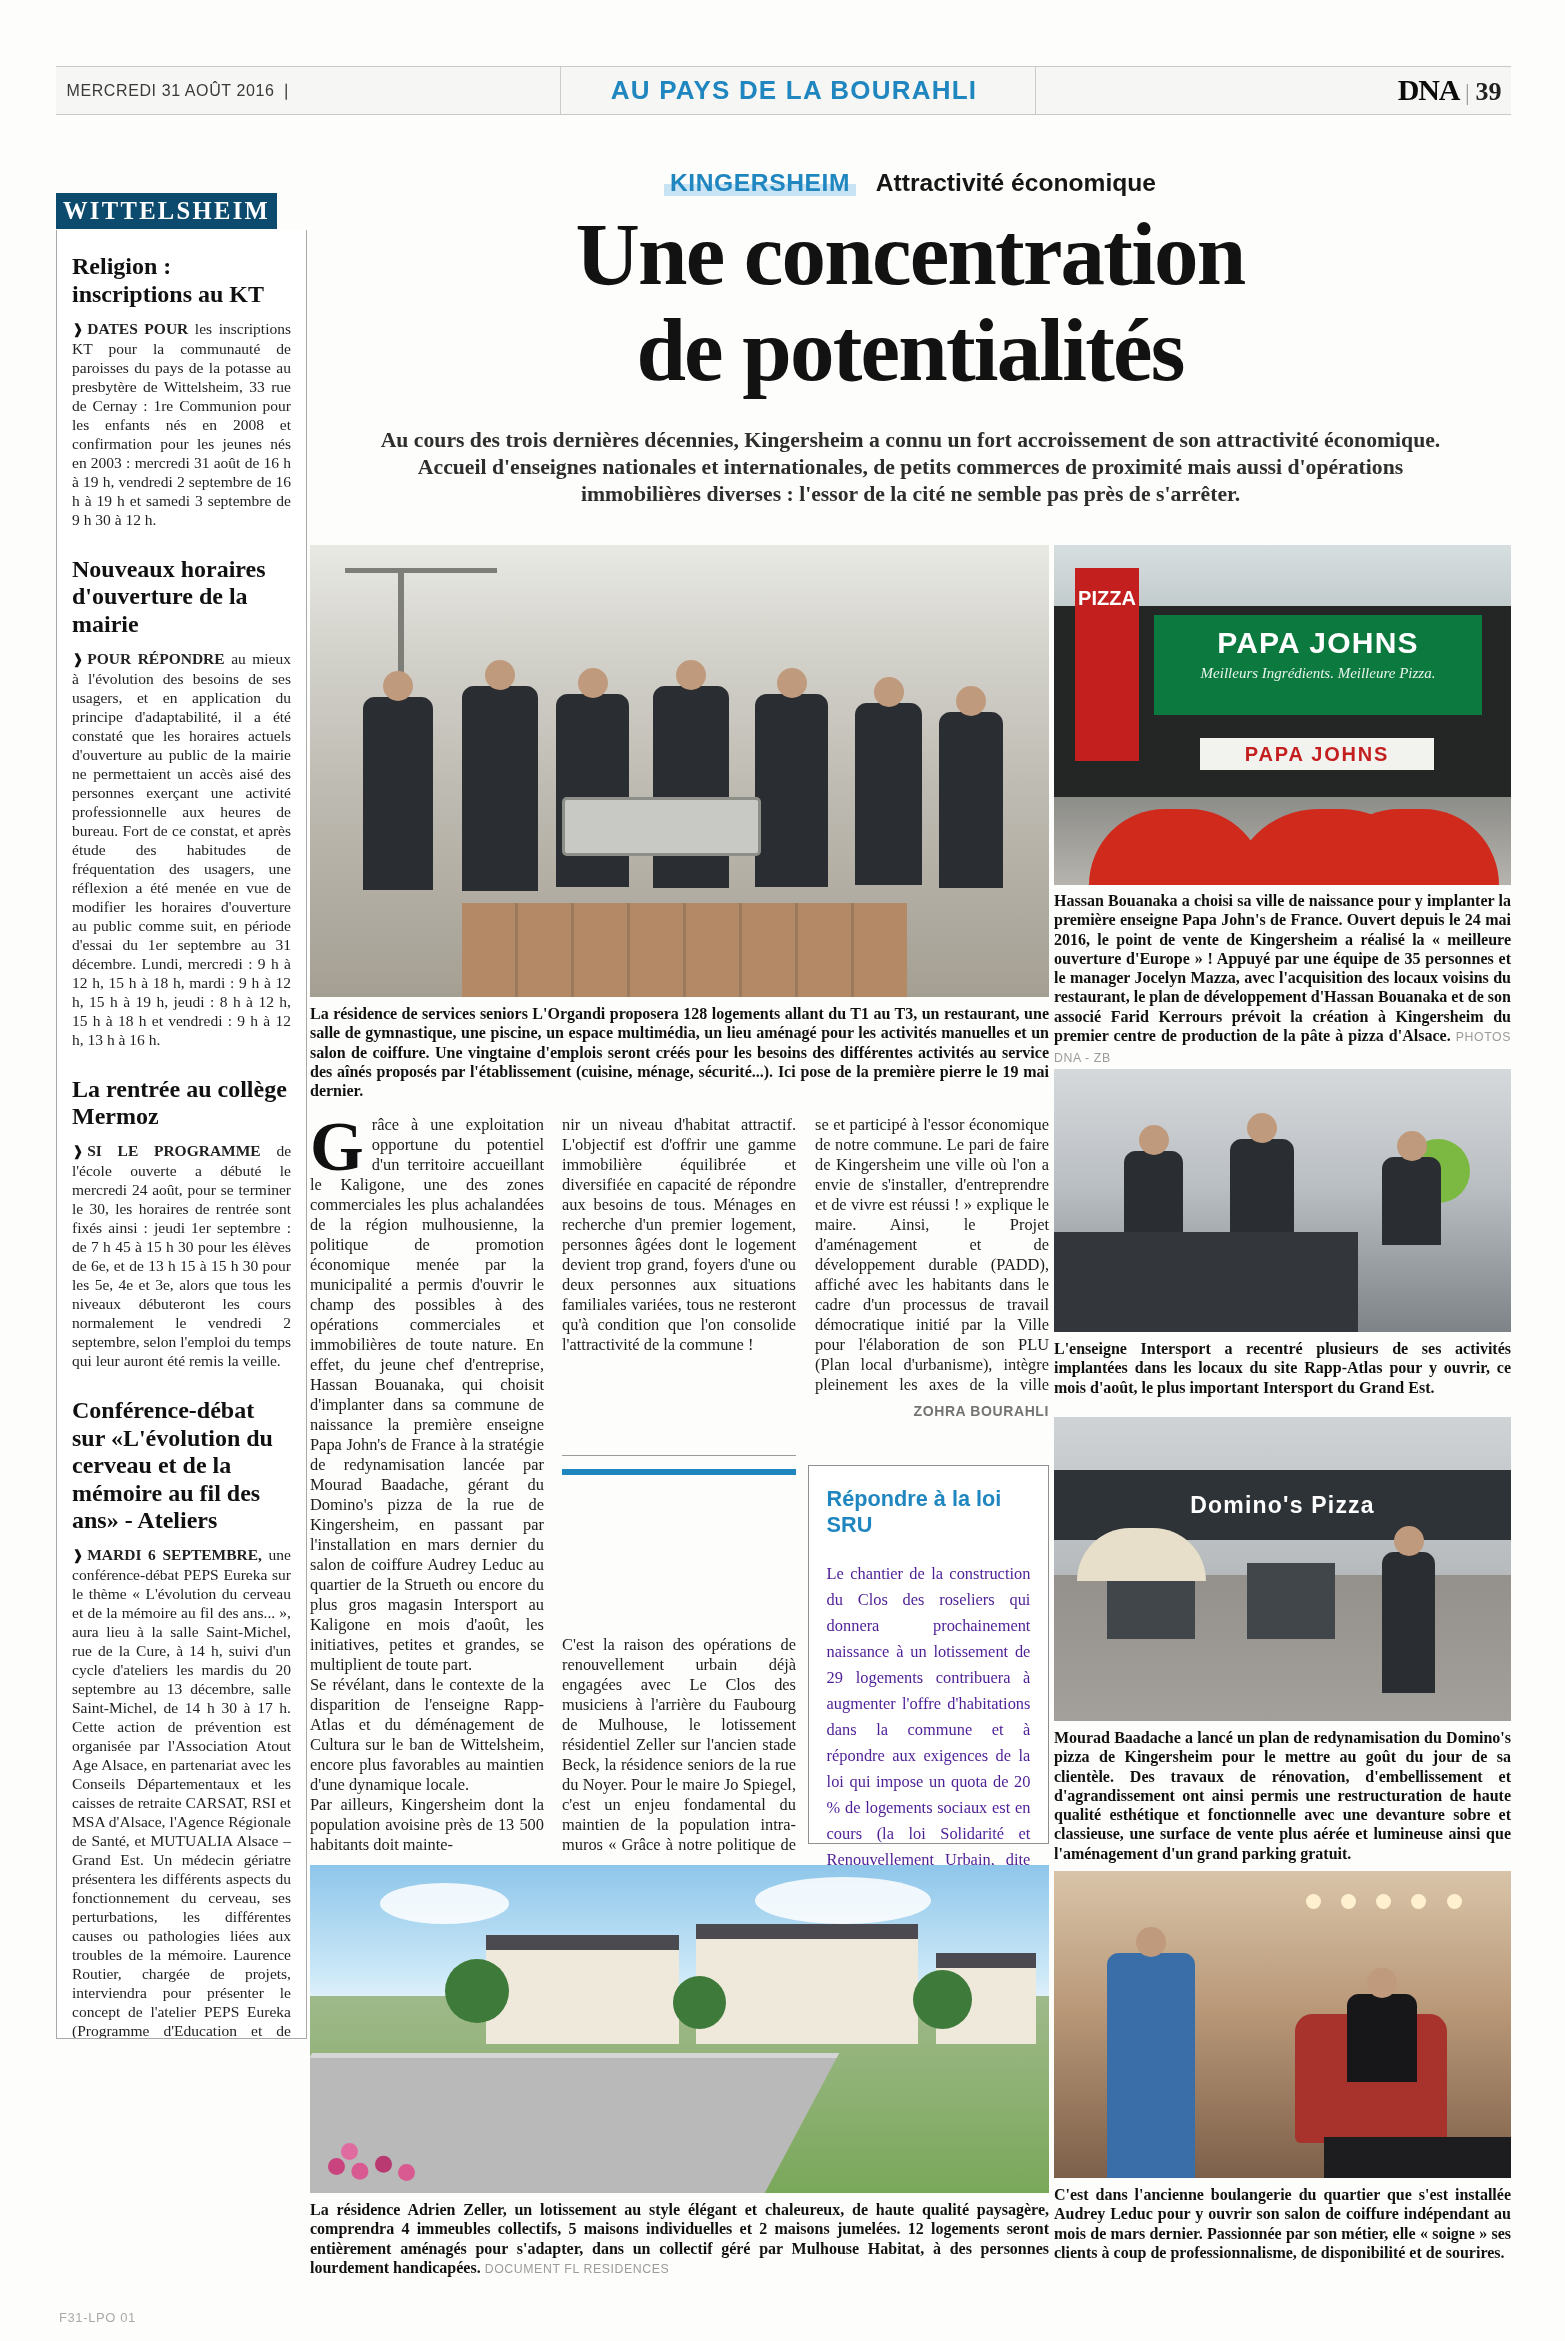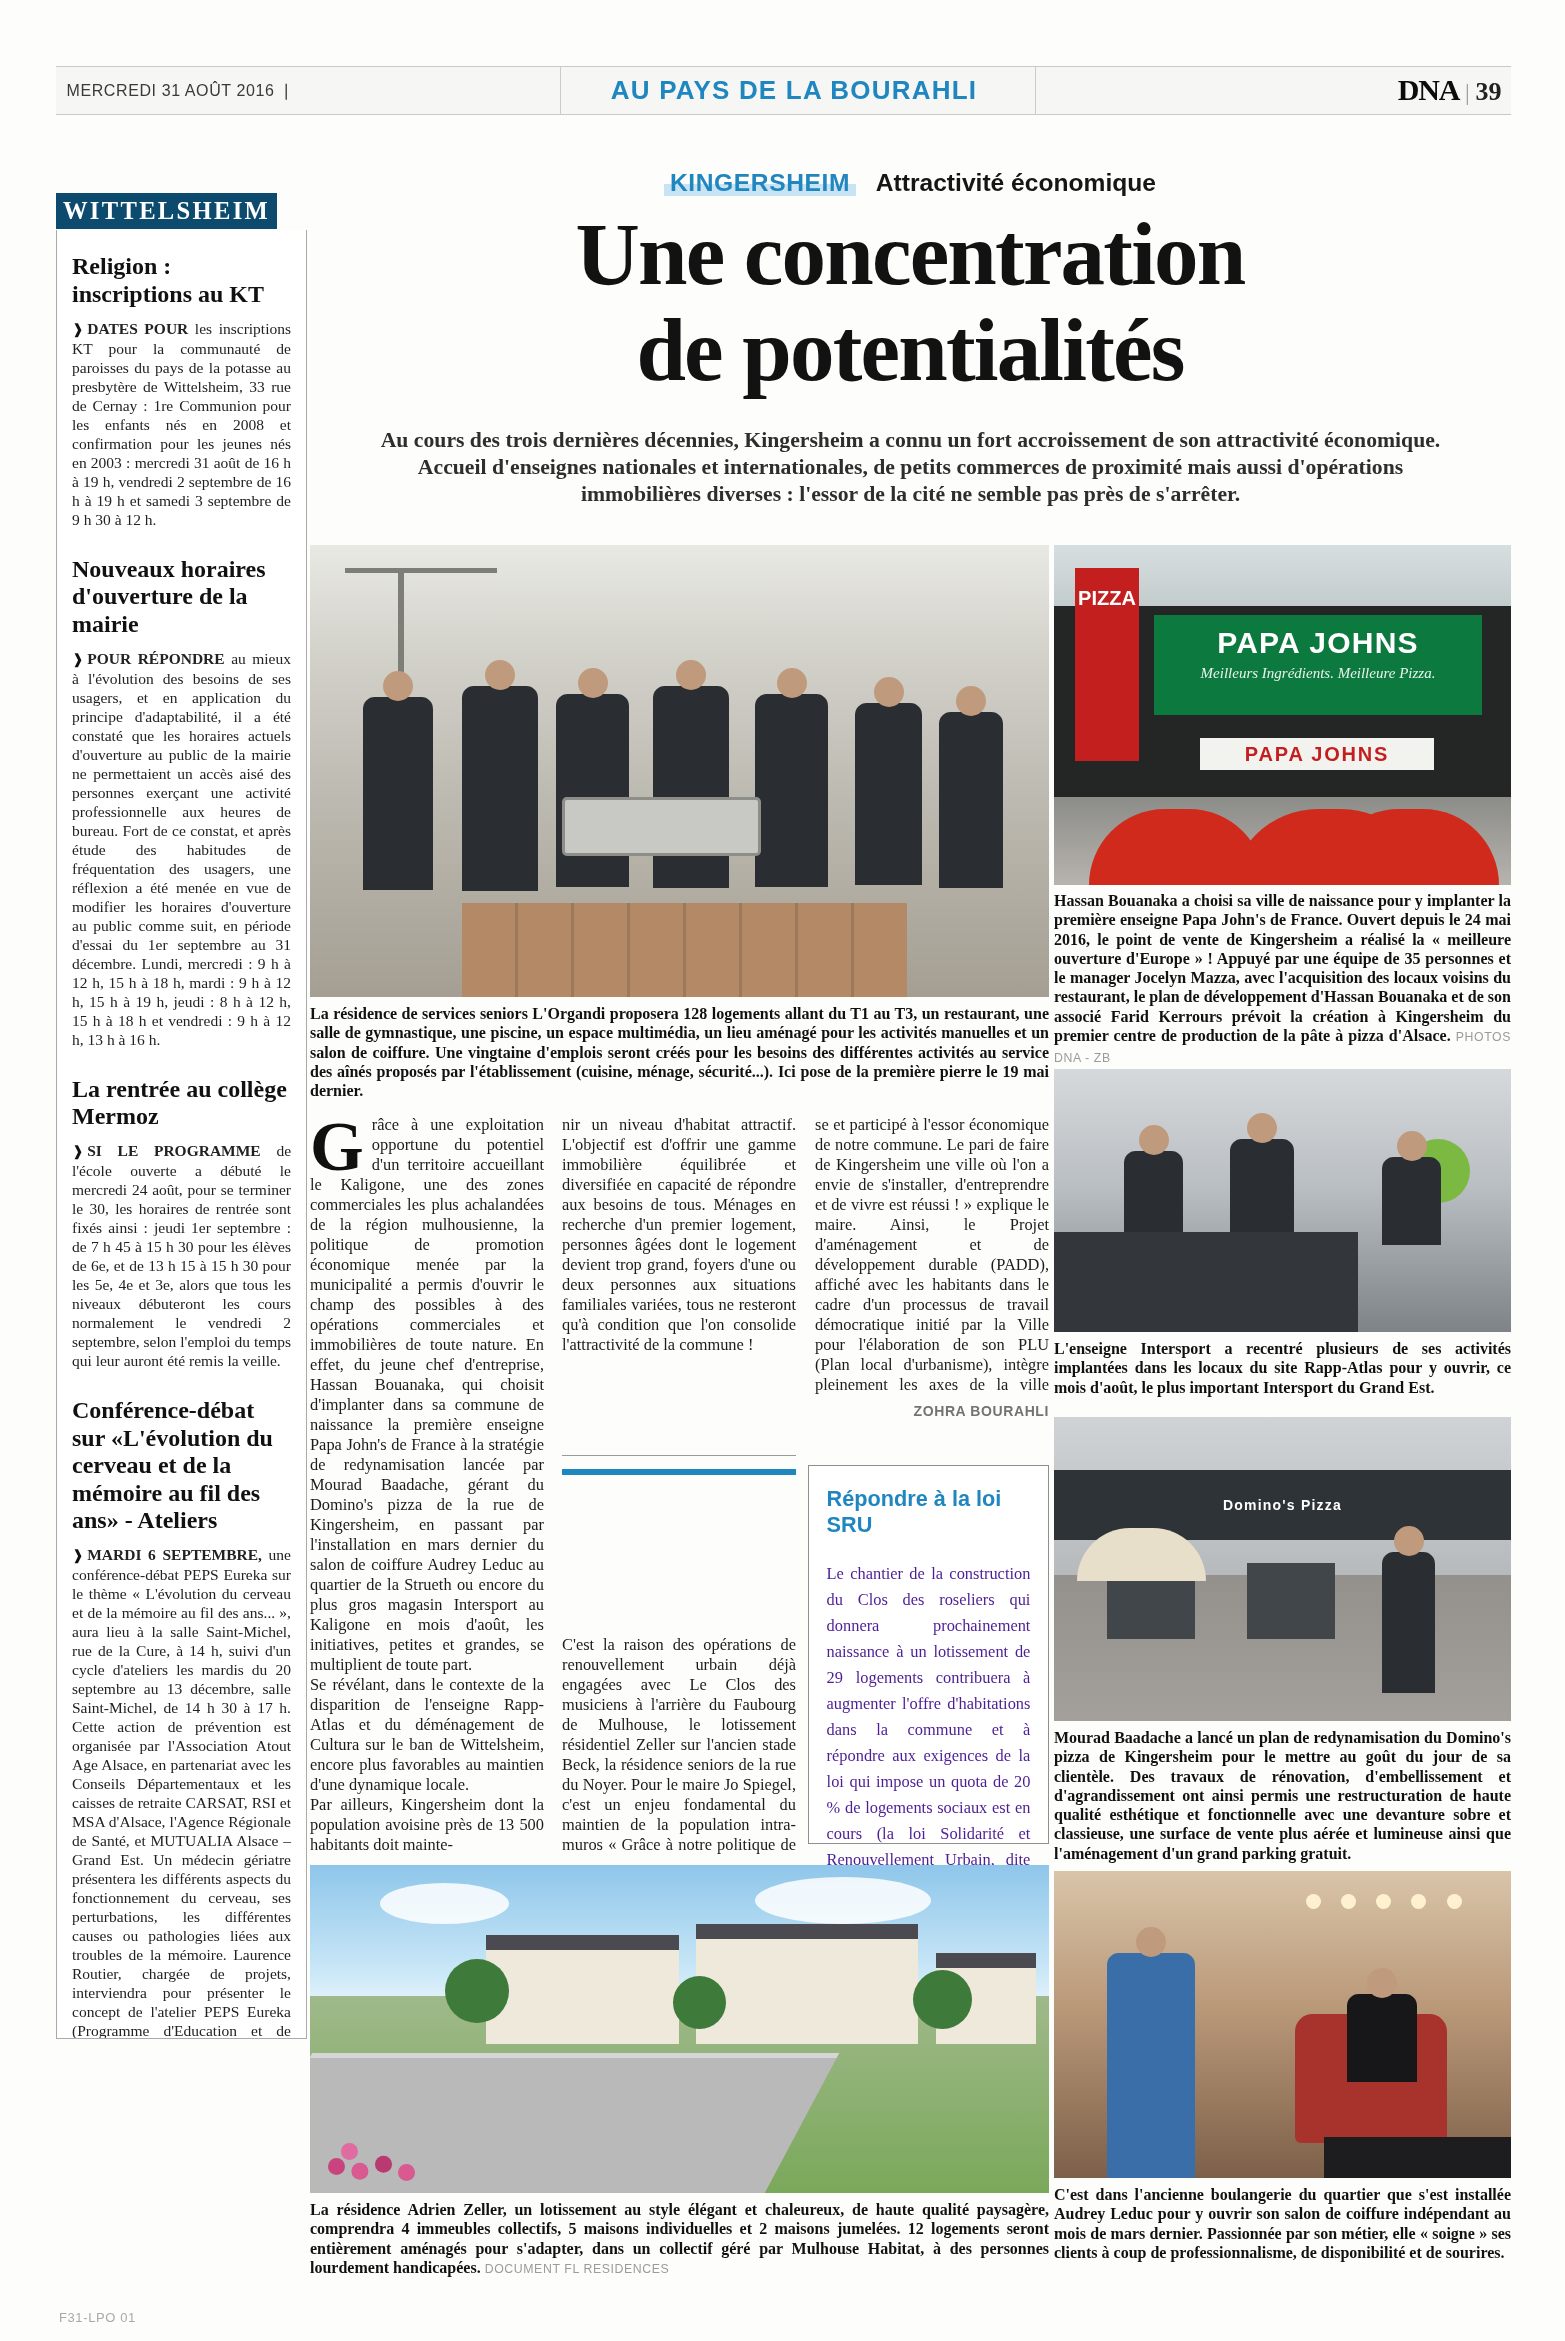--- a/index.html
+++ b/index.html
@@ -62,21 +62,21 @@
        font-family:"Liberation Sans",sans-serif;font-weight:700;font-size:20px;text-align:center;
        padding-top:19px;box-sizing:border-box;line-height:23.4px;}
   .pj-umb{position:absolute;width:176px;height:76px;background:#cf2a1b;border-radius:88px 88px 0 0;}
   .ph-inter{left:1054px;top:1069px;width:457px;height:263px;
        background:linear-gradient(180deg,#d6d9dc 0%,#b9bec2 45%,#7e8387 100%);}
   .in-counter{position:absolute;left:0;bottom:0;width:304px;height:100px;background:#33373c;}
   .in-green{position:absolute;right:41px;top:70px;width:64px;height:64px;border-radius:50%;background:#7cb943;}
   .ph-dom{left:1054px;top:1417px;width:457px;height:304px;
        background:linear-gradient(180deg,#cfd3d5 0%,#b6babc 52%,#94908c 52%,#a39f9b 100%);}
   .dom-band{position:absolute;left:0;top:53px;width:457px;height:70px;background:#2e3337;color:#fff;
-       font-family:"Liberation Sans",sans-serif;font-weight:700;font-size:14px;line-height:70px;
+       font-family:"Liberation Sans",sans-serif;font-weight:700;font-size:23px;line-height:70px;
        text-align:center;letter-spacing:1.2px;}
   .dom-win{position:absolute;top:146px;width:88px;height:76px;background:#41464a;}
   .dom-umb{position:absolute;left:23.4px;top:111px;width:129px;height:53px;background:#e7dfc9;border-radius:64px 64px 0 0;}
   .ph-coif{left:1054px;top:1871px;width:457px;height:307px;
        background:linear-gradient(180deg,#d9c4a9 0%,#b99878 45%,#7d604a 100%);}
   .co-lights{position:absolute;left:252px;top:23.4px;width:15px;height:15px;border-radius:50%;background:#fff1cf;
        box-shadow:35px 0 0 #fff1cf,70px 0 0 #fff1cf,105px 0 0 #fff1cf,141px 0 0 #fff1cf;}
   .co-chair{position:absolute;right:64px;bottom:35px;width:152px;height:129px;background:#a8322c;border-radius:17.6px 17.6px 5.9px 5.9px;}
   .co-counter{position:absolute;right:0;bottom:0;width:187px;height:41px;background:#1d1d1f;}
   .ph-zel{left:310px;top:1865px;width:739px;height:328px;

